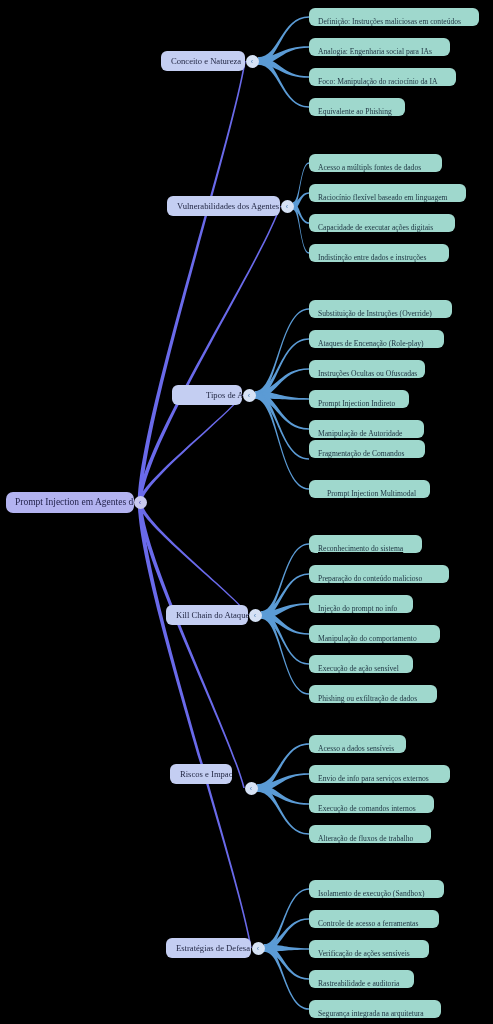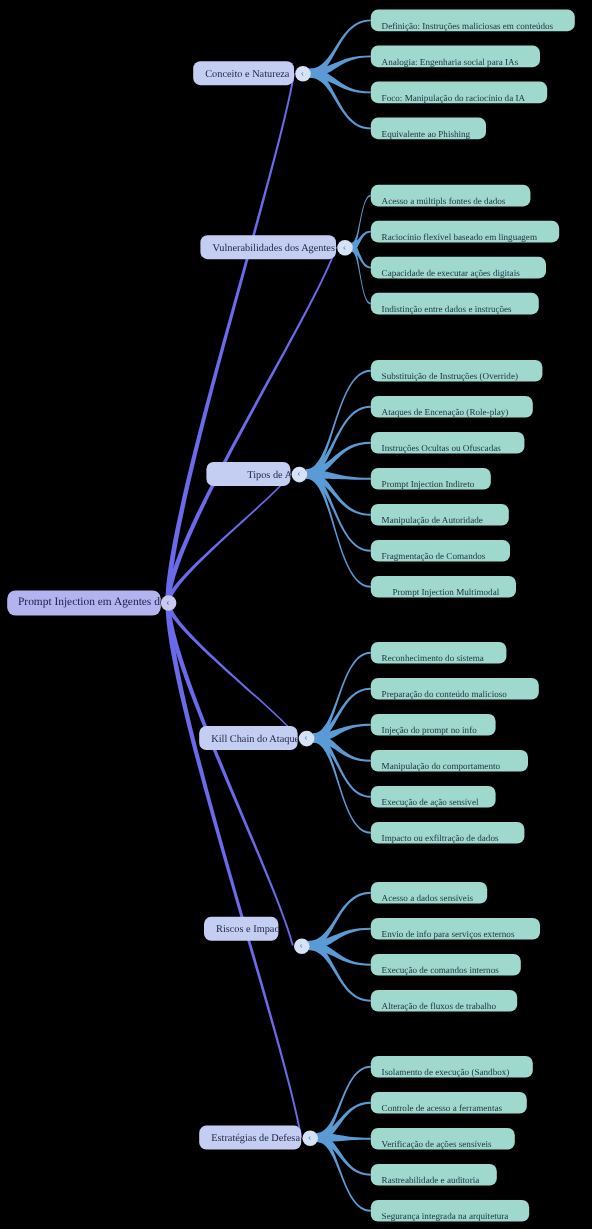--- a/index.html
+++ b/index.html
@@ -173,56 +173,56 @@
       <div class="node-box branch-node" style="left: 172px; top: 385px; width: 70px; height: 20px; padding-left: 34px;">
         <span class="node-label">Tipos de Ataque</span>
       </div>
       <div class="toggle-circle toggle-branch" style="left: 242.5px; top: 388.5px;">‹</div>
       <div class="node-box leaf-node" style="left: 309px; top: 300px; width: 143px; height: 18px;">
         <span class="node-label">Substituição de Instruções (Override)</span>
       </div>
       <div class="node-box leaf-node" style="left: 309px; top: 330px; width: 135px; height: 18px;">
         <span class="node-label">Ataques de Encenação (Role-play)</span>
       </div>
-      <div class="node-box leaf-node" style="left: 309px; top: 360px; width: 128px; height: 18px;">
+      <div class="node-box leaf-node" style="left: 309px; top: 360px; width: 116px; height: 18px;">
         <span class="node-label">Instruções Ocultas ou Ofuscadas</span>
       </div>
       <div class="node-box leaf-node" style="left: 309px; top: 390px; width: 100px; height: 18px;">
         <span class="node-label">Prompt Injection Indireto</span>
       </div>
       <div class="node-box leaf-node" style="left: 309px; top: 420px; width: 115px; height: 18px;">
         <span class="node-label">Manipulação de Autoridade</span>
       </div>
-      <div class="node-box leaf-node" style="left: 309px; top: 450px; width: 116px; height: 18px;">
+      <div class="node-box leaf-node" style="left: 309px; top: 440px; width: 116px; height: 18px;">
         <span class="node-label">Fragmentação de Comandos</span>
       </div>
       <div class="node-box leaf-node" style="left: 309px; top: 480px; width: 121px; height: 18px; padding-left: 18px;">
         <span class="node-label">Prompt Injection Multimodal</span>
       </div>
       <div class="node-box branch-node" style="left: 166px; top: 605px; width: 82px; height: 20px;">
         <span class="node-label">Kill Chain do Ataque</span>
       </div>
       <div class="toggle-circle toggle-branch" style="left: 248.5px; top: 608.5px;">‹</div>
-      <div class="node-box leaf-node" style="left: 309px; top: 535px; width: 113px; height: 18px;">
+      <div class="node-box leaf-node" style="left: 309px; top: 535px; width: 113px; height: 18px; text-decoration: underline;">
         <span class="node-label">Reconhecimento do sistema</span>
       </div>
       <div class="node-box leaf-node" style="left: 309px; top: 565px; width: 140px; height: 18px;">
         <span class="node-label">Preparação do conteúdo malicioso</span>
       </div>
       <div class="node-box leaf-node" style="left: 309px; top: 595px; width: 104px; height: 18px;">
         <span class="node-label">Injeção do prompt no info</span>
       </div>
       <div class="node-box leaf-node" style="left: 309px; top: 625px; width: 131px; height: 18px;">
         <span class="node-label">Manipulação do comportamento</span>
       </div>
       <div class="node-box leaf-node" style="left: 309px; top: 655px; width: 104px; height: 18px;">
         <span class="node-label">Execução de ação sensível</span>
       </div>
       <div class="node-box leaf-node" style="left: 309px; top: 685px; width: 128px; height: 18px;">
-        <span class="node-label">Impacto ou exfiltração de dados</span>
+        <span class="node-label">Phishing ou exfiltração de dados</span>
       </div>
       <div class="node-box branch-node" style="left: 170px; top: 764px; width: 62px; height: 20px; text-align: right;">
         <span class="node-label">Riscos e Impactos</span>
       </div>
       <div class="toggle-circle toggle-branch" style="left: 244.5px; top: 781.5px;">‹</div>
       <div class="node-box leaf-node" style="left: 309px; top: 735px; width: 97px; height: 18px;">
         <span class="node-label">Acesso a dados sensíveis</span>
       </div>
       <div class="node-box leaf-node" style="left: 309px; top: 765px; width: 141px; height: 18px;">
         <span class="node-label">Envio de info para serviços externos</span>

